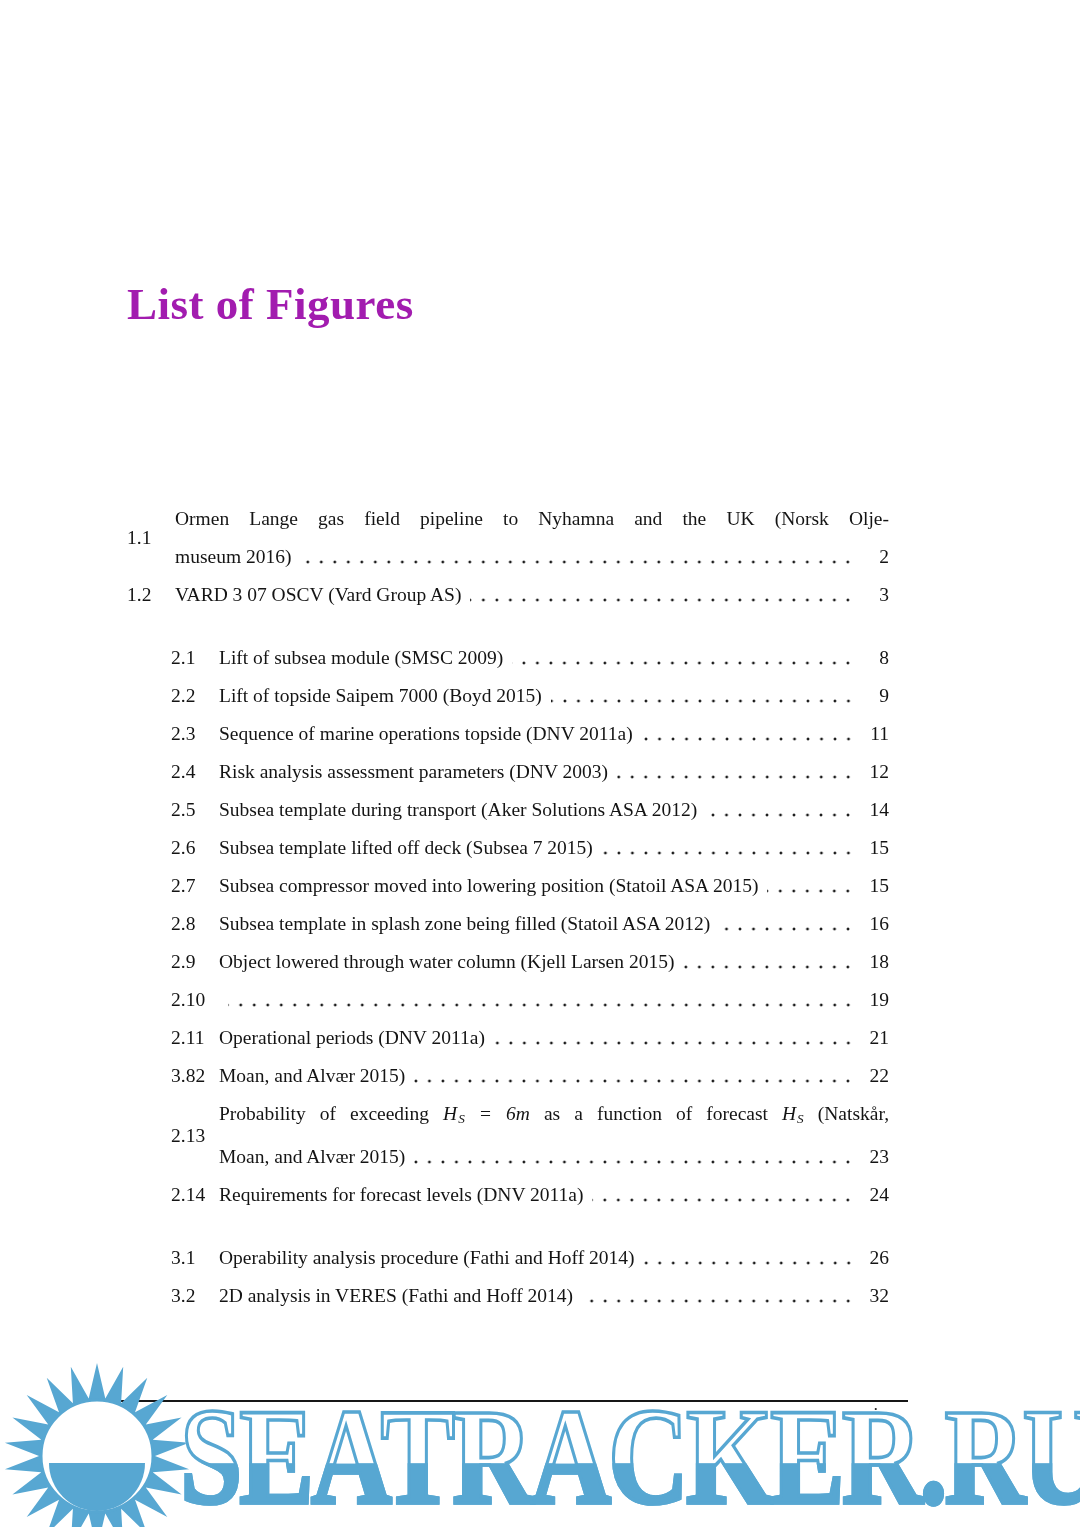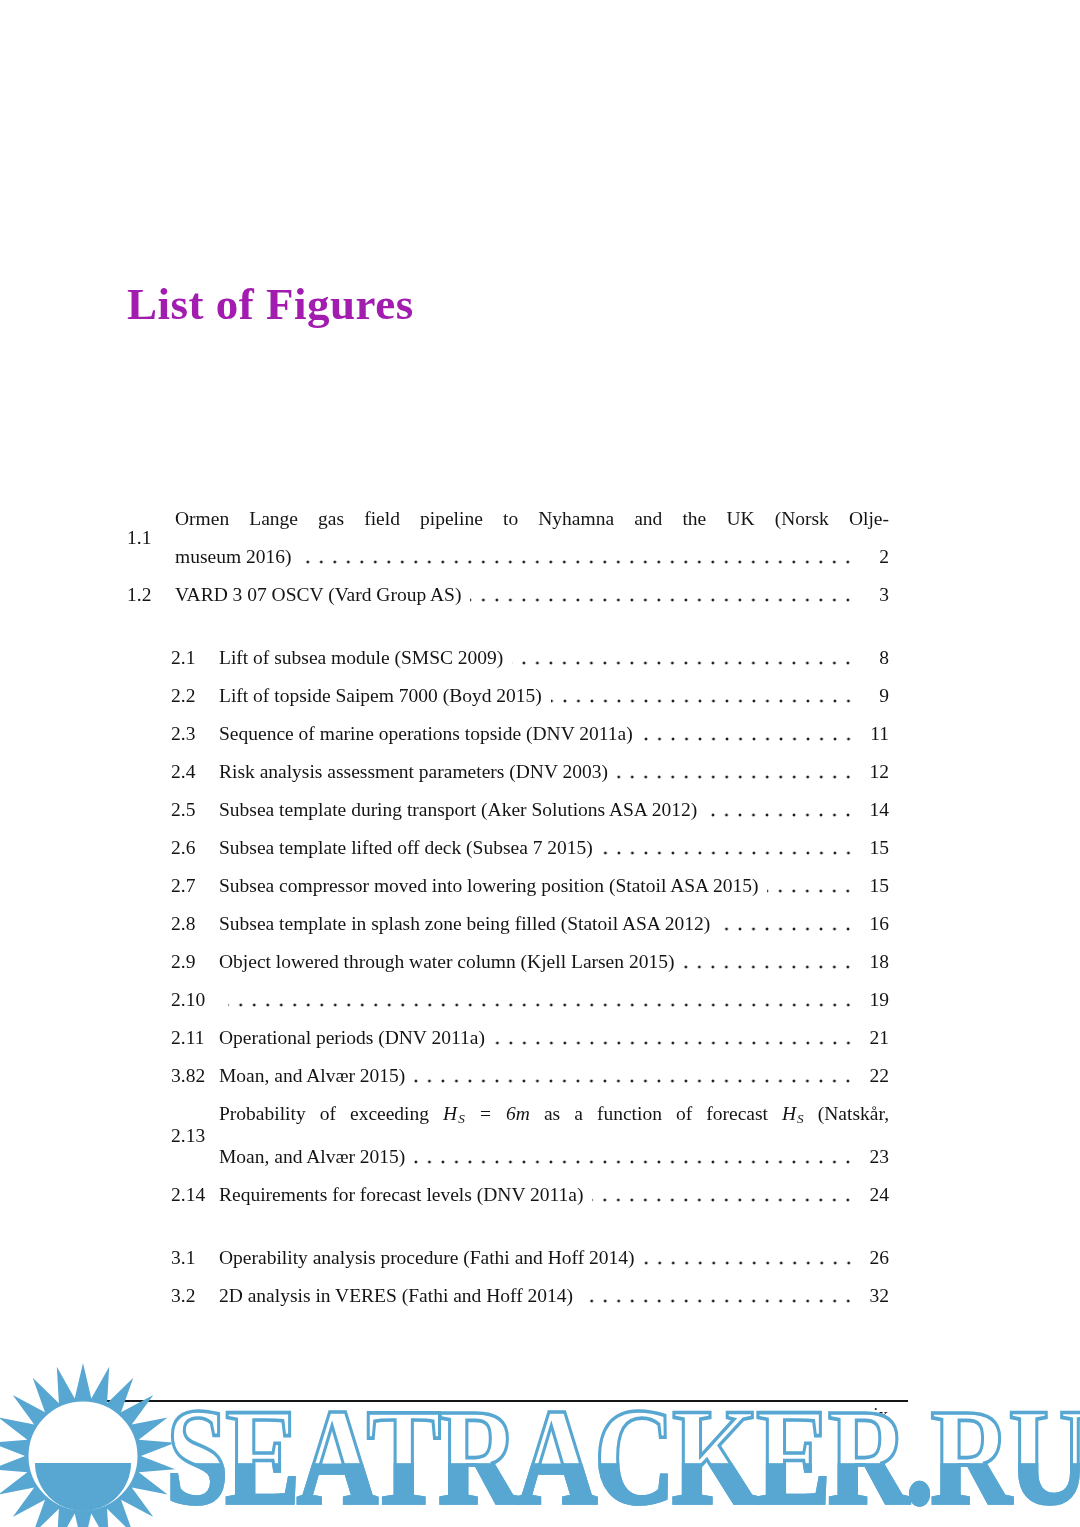--- a/index.html
+++ b/index.html
@@ -59,21 +59,21 @@
     position:absolute;
     left:858px; top:1404px;
     width:30px;
     text-align:right;
     font-size:19px;
   }
 
   :root { --wm-color:#57a7d2; }
   .watermark {
     position:absolute;
-    left:0; bottom:0;
+    left:14px; bottom:0;
     width:932px; height:175px;
     z-index:5;
     pointer-events:none;
     padding-left:20px;
   }
   .wm-text {
     position:absolute;
     left:166px; bottom:2px;
     white-space:nowrap;
     font-family:"Liberation Serif", serif;

